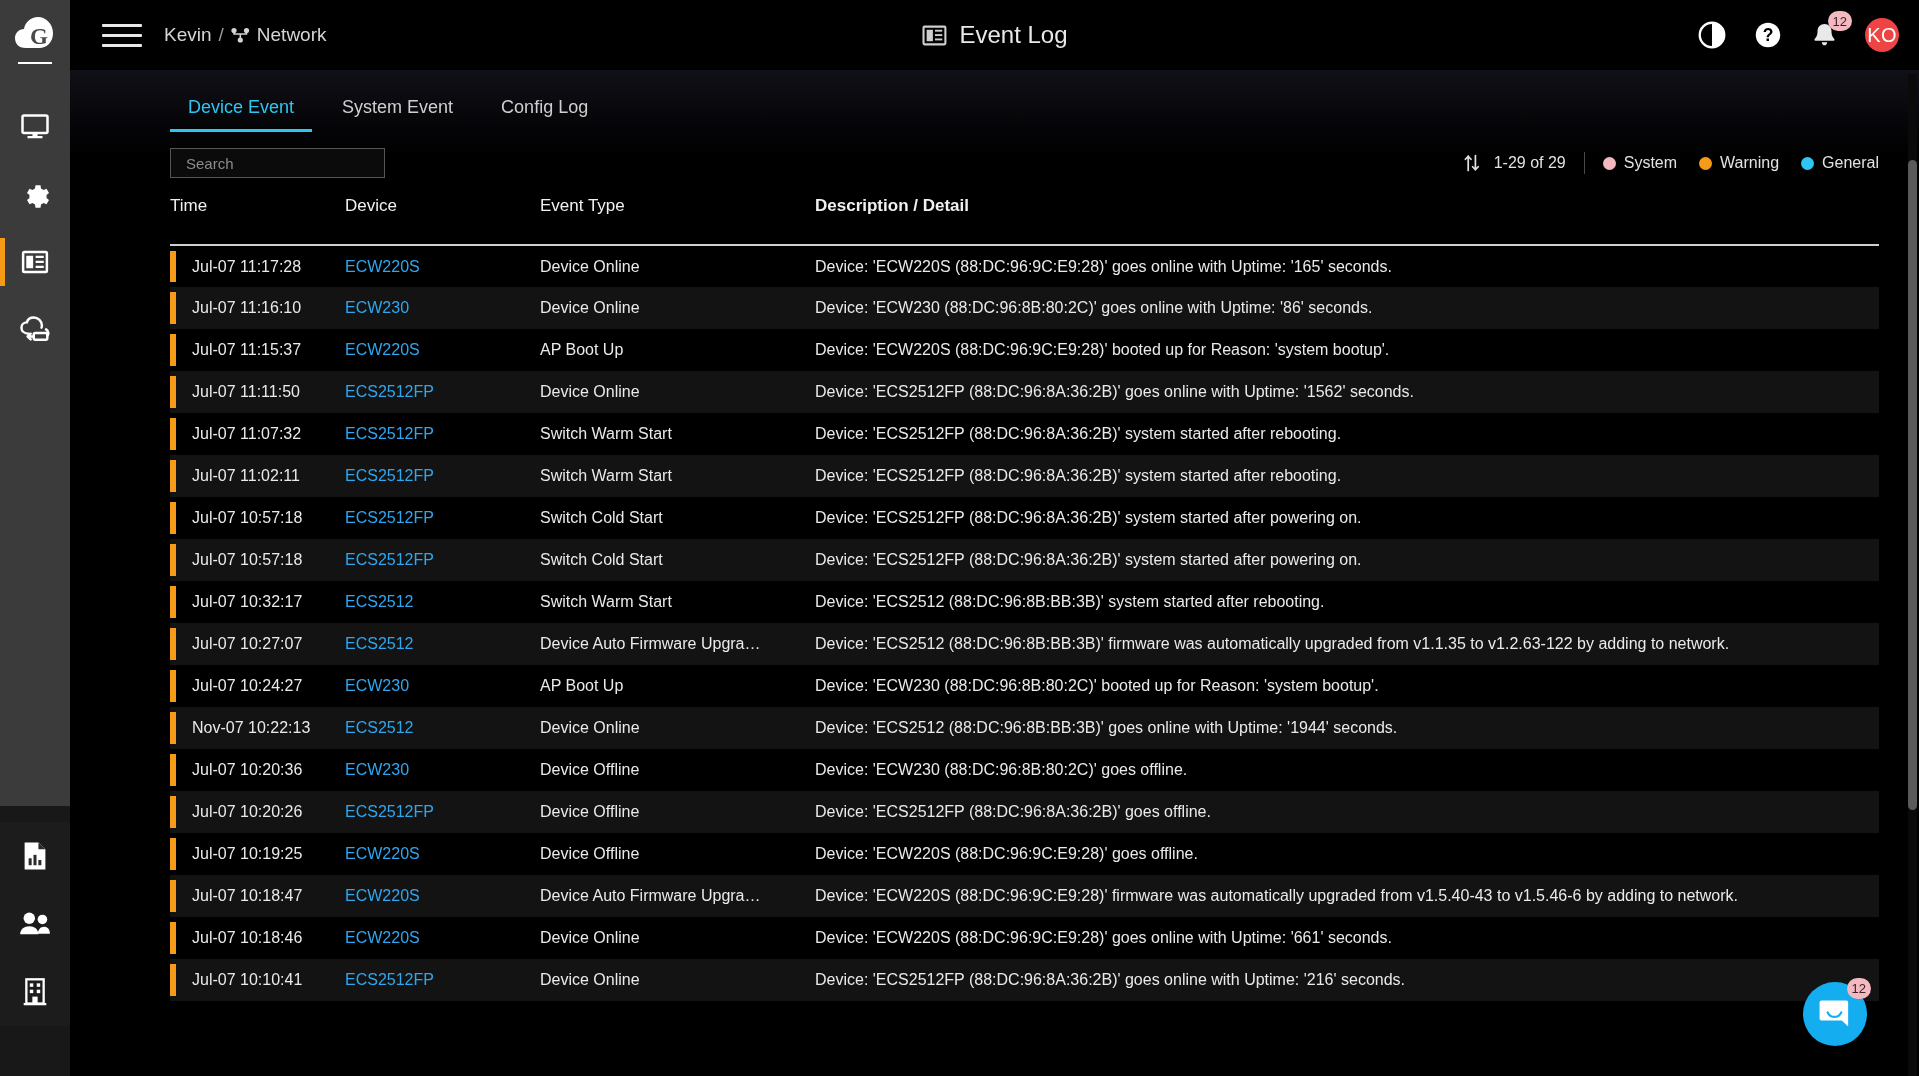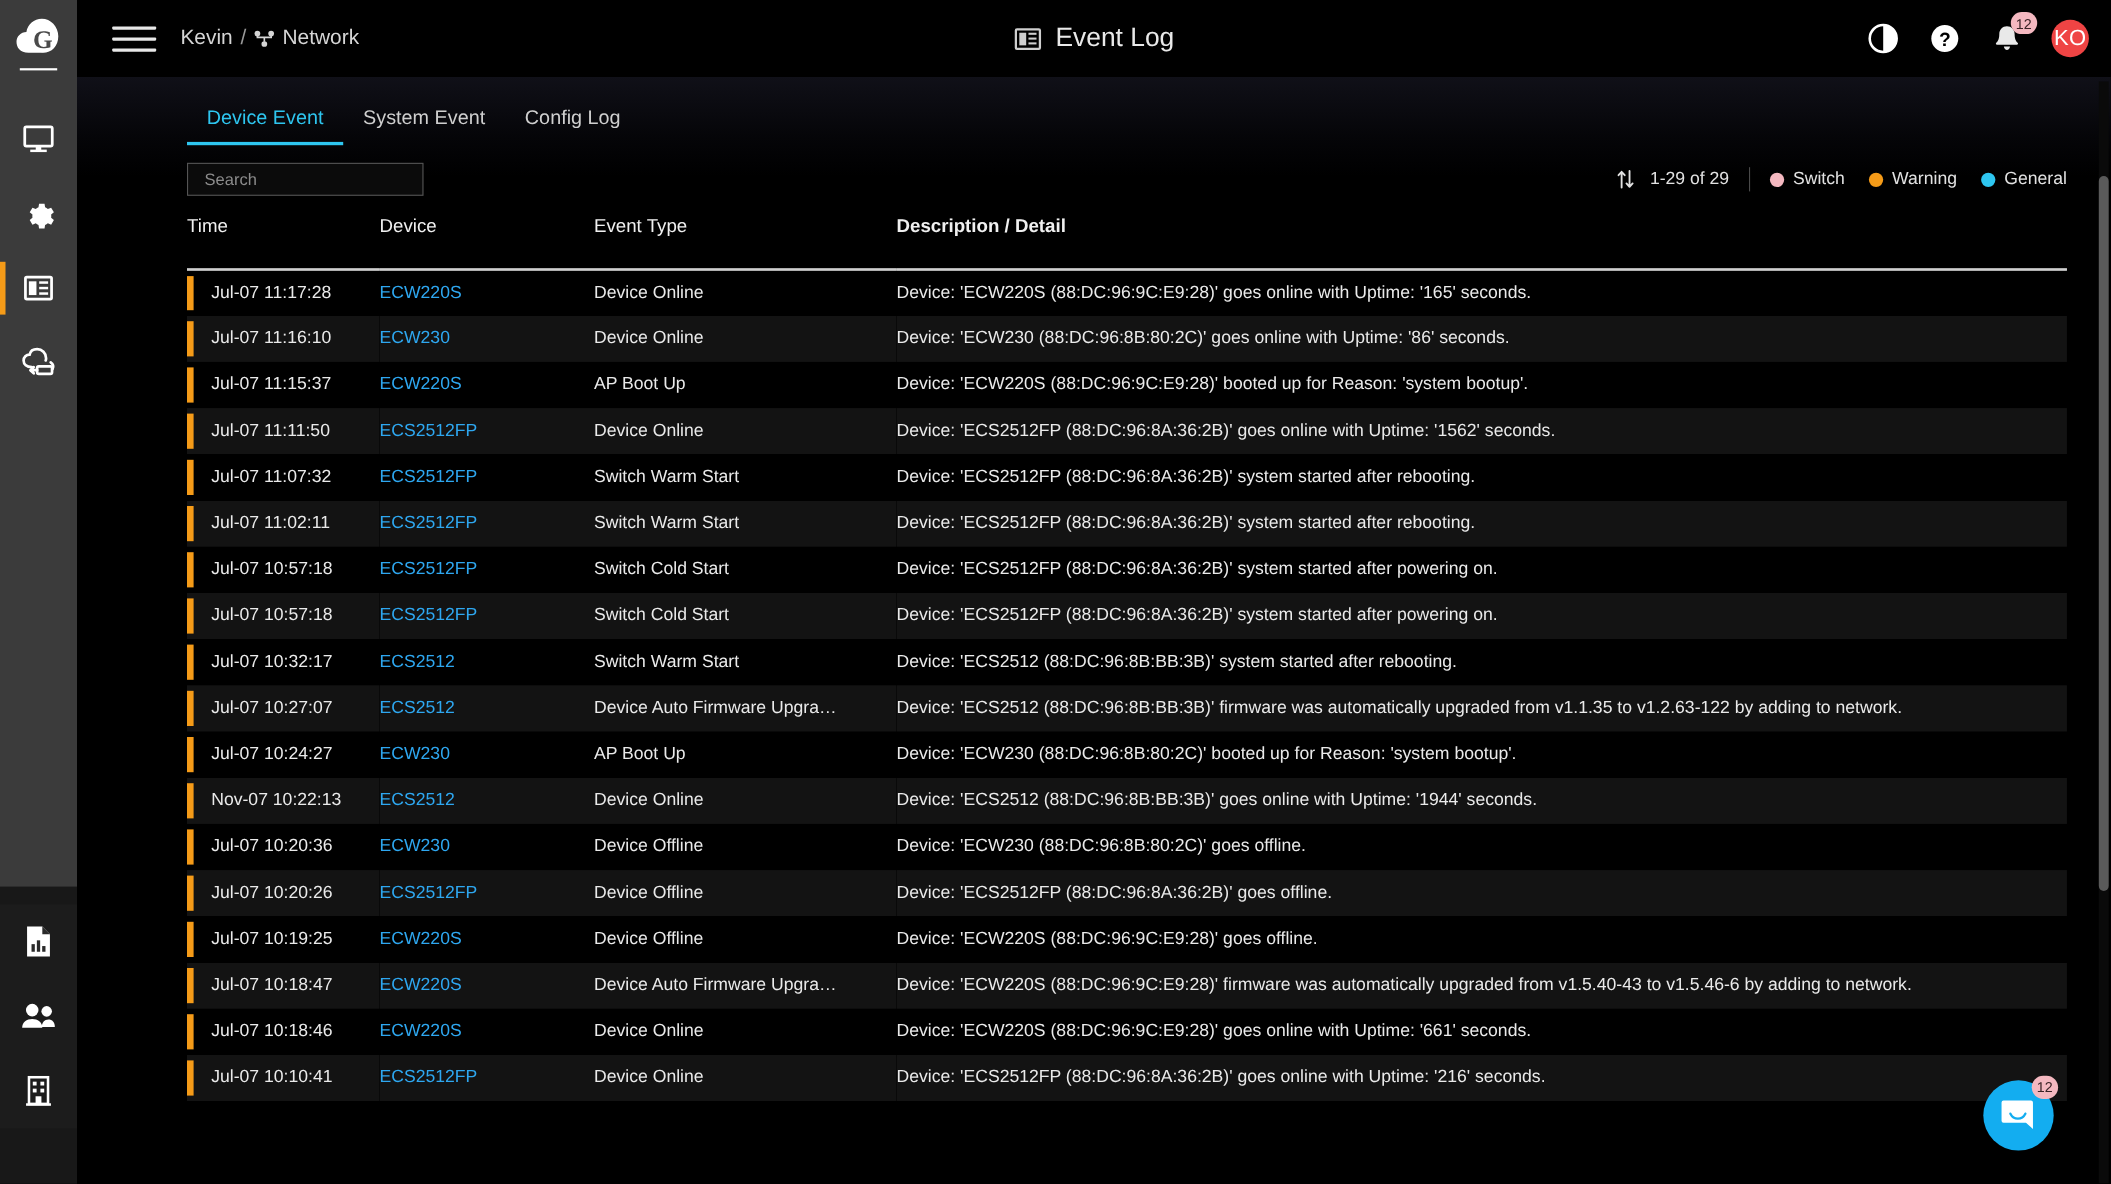--- a/index.html
+++ b/index.html
@@ -84,21 +84,21 @@
     cursor:pointer; letter-spacing:.3px;
   }
 
   
   .content {
     flex:1 1 auto; background:#000; min-width:0;
     background-image:linear-gradient(180deg,#101018 0,#050508 55px,#000 90px);
     position:relative; overflow:hidden;
   }
   .tabs {
-    display:flex; gap:0; padding:0 0 0 100px; height:62px; align-items:flex-end;
+    display:flex; gap:12px; padding:0 0 0 100px; height:62px; align-items:flex-end;
   }
   .tab {
     color:#cfcfcf; font-size:18px; padding:0 18px 11px 18px; cursor:pointer;
     border-bottom:3px solid transparent; white-space:nowrap;
   }
   .tab.active { color:#2ec6f0; border-bottom-color:#2ec6f0; }
 
   .toolbar {
     display:flex; align-items:center; padding:12px 40px 0 100px; height:50px;
   }
@@ -330,21 +330,21 @@
             <svg width="16" height="18" viewBox="0 0 16 18">
               <path d="M4.2 16.5V2.2M4.2 2.2L1.4 5.3M4.2 2.2L7 5.3" stroke="#e2e2e2" stroke-width="1.7" fill="none" stroke-linecap="round"></path>
               <path d="M11.4 1.5v14.3M11.4 15.8l2.8-3.1M11.4 15.8l-2.8-3.1" stroke="#e2e2e2" stroke-width="1.7" fill="none" stroke-linecap="round"></path>
             </svg>
             <span>1-29 of 29</span>
           </div>
           <div class="legend-divider"></div>
           <div class="legend">
             <span class="legend-item">
               <i class="dot" style="background:#f4b8c0"></i>
-              <span>Switch</span>
+              <span>System</span>
             </span>
             <span class="legend-item">
               <i class="dot" style="background:#f59b18"></i>
               <span>Warning</span>
             </span>
             <span class="legend-item">
               <i class="dot" style="background:#2ec6f0"></i>
               <span>General</span>
             </span>
           </div>

